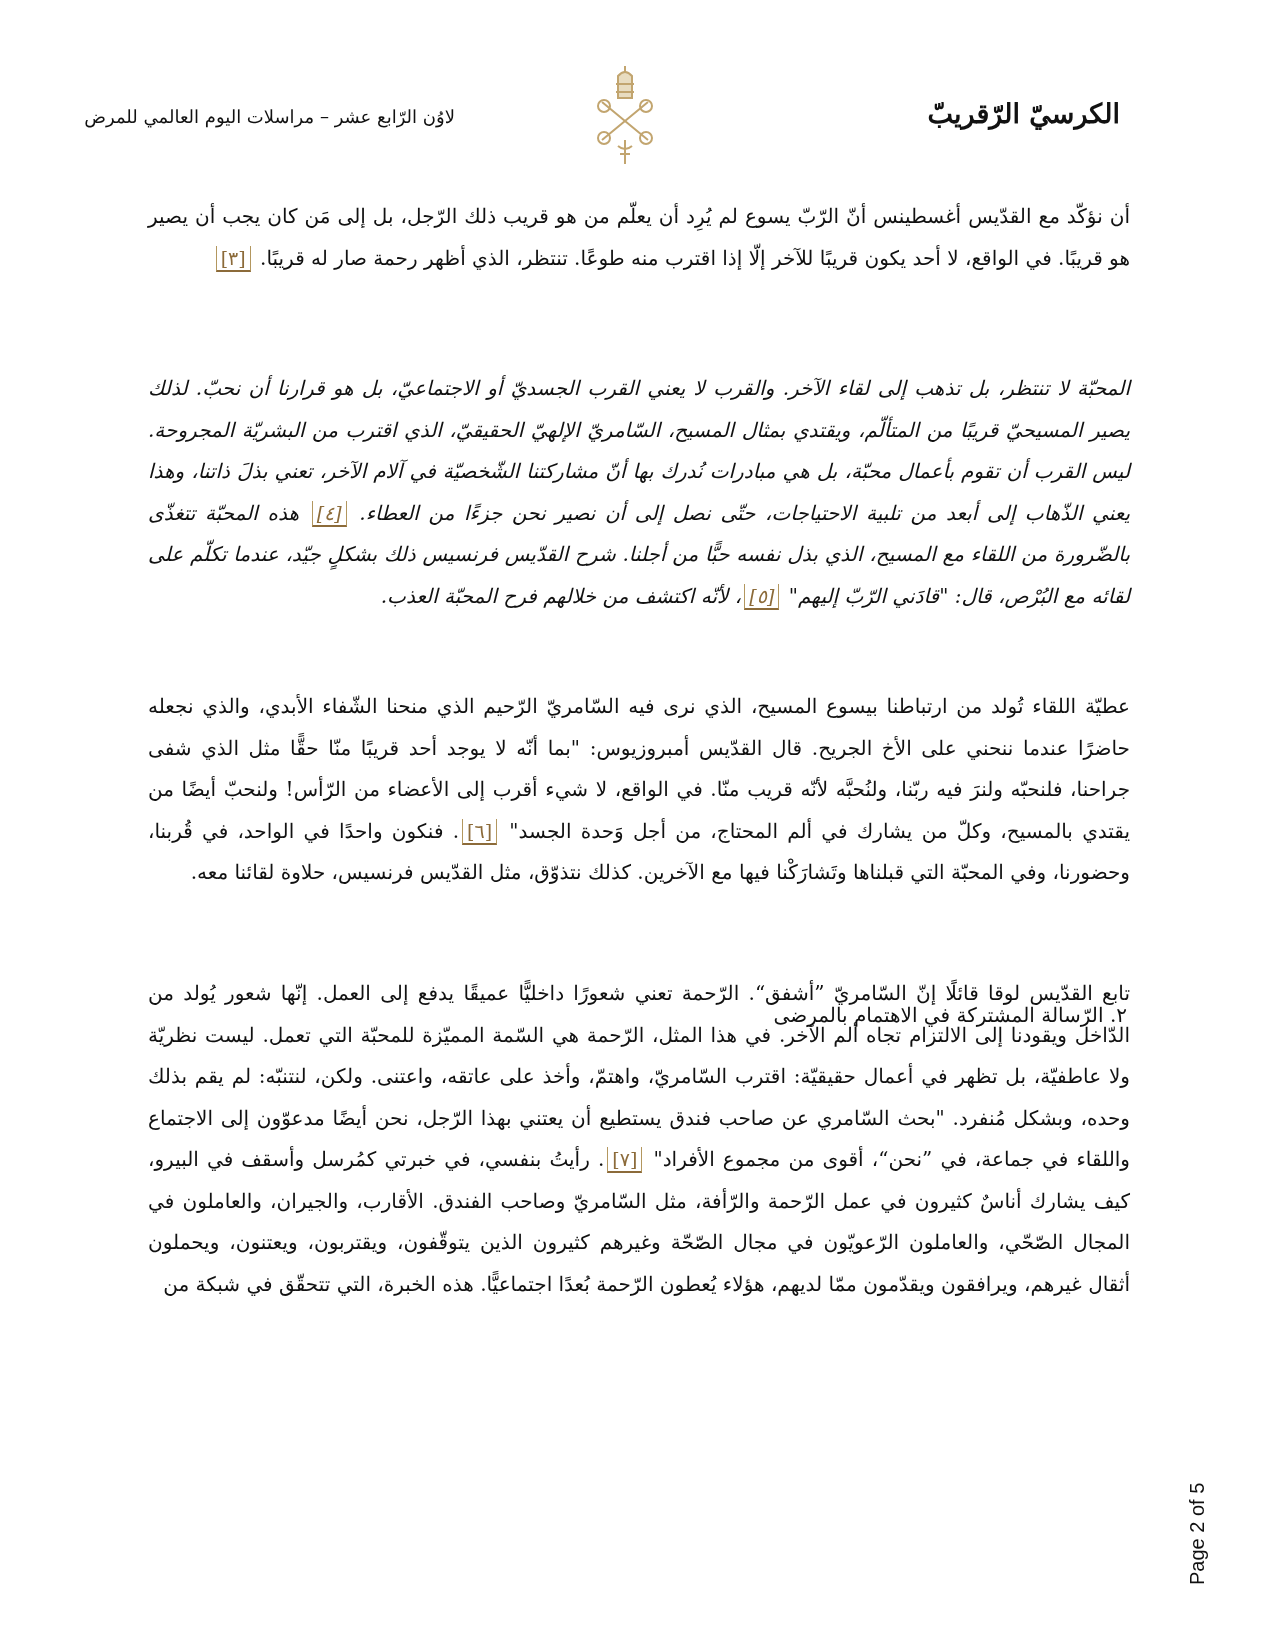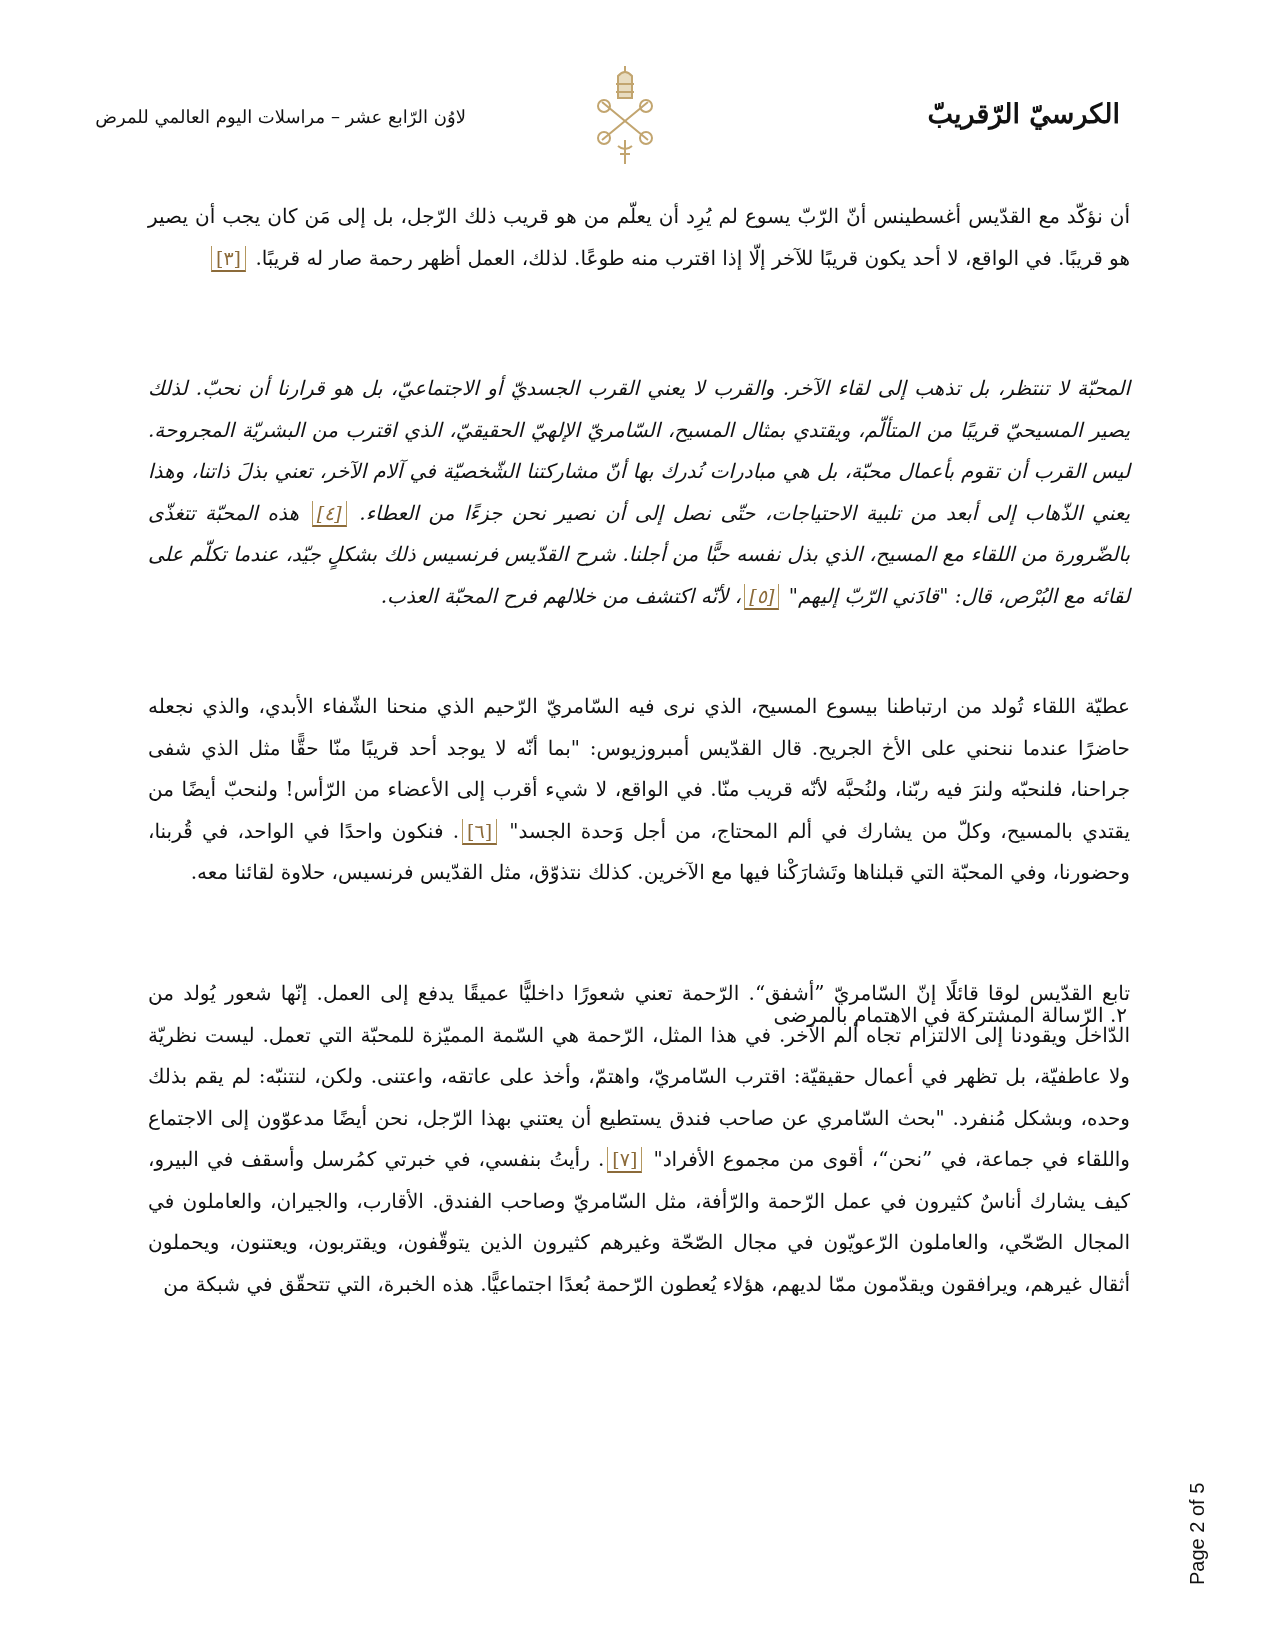--- a/index.html
+++ b/index.html
@@ -1,19 +1,19 @@
 <!DOCTYPE html>
 <html><head>
 <meta charset="utf-8">
 <style>
   html, body { margin:0; padding:0; background:#ffffff; }
   body { width:1275px; height:1650px; position:relative; overflow:hidden;
          font-family:"DejaVu Serif", "Liberation Serif", serif; color:#111; }
   .header-right { position:absolute; top:98px; right:155px; font-size:27px; font-weight:bold; direction:rtl; white-space:nowrap; }
-  .header-left { position:absolute; top:106px; left:96px; width:370px; font-size:18px; direction:rtl; text-align:left; white-space:nowrap; }
+  .header-left { position:absolute; top:106px; left:85px; width:370px; font-size:18px; direction:rtl; text-align:left; white-space:nowrap; }
   .crest { position:absolute; top:62px; left:590px; width:70px; height:108px; }
   .body-block { position:absolute; left:148px; width:982px; direction:rtl; text-align:justify; font-size:20px; line-height:41.5px; }
   .body-block p { margin:0; text-align-last:right; }
   .fn { display:inline-block; color:#8c6b3a; border:1.5px solid #b3975f; border-top:none; padding:0 4px; line-height:24px; margin:0 3px; border-bottom:2px solid #8c6b3a; font-size:19px; }
   .section-heading { position:absolute; top:1003px; right:148px; direction:rtl; font-size:20px; font-weight:normal; white-space:nowrap; }
   .page-num { position:absolute; left:1186px; top:1585px; transform:rotate(-90deg); transform-origin:left top;
               font-family:"Liberation Sans","DejaVu Sans",sans-serif; font-size:20px; color:#111; white-space:nowrap; }
 </style>
 </head>
 <body>
@@ -33,21 +33,21 @@
         <circle cx="56" cy="76" r="6"></circle>
         <path d="M35 78 L35 102 M30 92 L40 92"></path>
         <path d="M28 84 Q35 90 42 84"></path>
       </g>
     </svg>
   </div>
   <div class="header-left">لاوُن الرّابع عشر – مراسلات اليوم العالمي للمرض</div>
 </div>
 
 <div class="body-block" style="top:196px;">
-  <p><span>أن نؤكّد مع القدّيس أغسطينس أنّ الرّبّ يسوع لم يُرِد أن يعلّم من هو قريب ذلك الرّجل، بل إلى مَن كان يجب أن يصير هو قريبًا. في الواقع، لا أحد يكون قريبًا للآخر إلّا إذا اقترب منه طوعًا. لذلك، العمل أظهر رحمة صار له قريبًا.</span> <span class="fn">[٣]</span></p>
+  <p><span>أن نؤكّد مع القدّيس أغسطينس أنّ الرّبّ يسوع لم يُرِد أن يعلّم من هو قريب ذلك الرّجل، بل إلى مَن كان يجب أن يصير هو قريبًا. في الواقع، لا أحد يكون قريبًا للآخر إلّا إذا اقترب منه طوعًا. تنتظر، الذي أظهر رحمة صار له قريبًا.</span> <span class="fn">[٣]</span></p>
 </div>
 
 <div class="body-block" style="top:368px;font-style:italic;">
   <p><span>المحبّة لا تنتظر، بل تذهب إلى لقاء الآخر. والقرب لا يعني القرب الجسديّ أو الاجتماعيّ، بل هو قرارنا أن نحبّ. لذلك يصير المسيحيّ قريبًا من المتألّم، ويقتدي بمثال المسيح، السّامريّ الإلهيّ الحقيقيّ، الذي اقترب من البشريّة المجروحة. ليس القرب أن تقوم بأعمال محبّة، بل هي مبادرات نُدرك بها أنّ مشاركتنا الشّخصيّة في آلام الآخر، تعني بذلَ ذاتنا، وهذا يعني الذّهاب إلى أبعد من تلبية الاحتياجات، حتّى نصل إلى أن نصير نحن جزءًا من العطاء.</span> <span class="fn">[٤]</span> <span>هذه المحبّة تتغذّى بالضّرورة من اللقاء مع المسيح، الذي بذل نفسه حبًّا من أجلنا. شرح القدّيس فرنسيس ذلك بشكلٍ جيّد، عندما تكلّم على لقائه مع البُرْص، قال: "قادَني الرّبّ إليهم"</span> <span class="fn">[٥]</span><span>، لأنّه اكتشف من خلالهم فرح المحبّة العذب.</span></p>
 </div>
 
 <div class="body-block" style="top:686px;">
   <p><span>عطيّة اللقاء تُولد من ارتباطنا بيسوع المسيح، الذي نرى فيه السّامريّ الرّحيم الذي منحنا الشّفاء الأبدي، والذي نجعله حاضرًا عندما ننحني على الأخ الجريح. قال القدّيس أمبروزيوس: "بما أنّه لا يوجد أحد قريبًا منّا حقًّا مثل الذي شفى جراحنا، فلنحبّه ولنرَ فيه ربّنا، ولنُحبَّه لأنّه قريب منّا. في الواقع، لا شيء أقرب إلى الأعضاء من الرّأس! ولنحبّ أيضًا من يقتدي بالمسيح، وكلّ من يشارك في ألم المحتاج، من أجل وَحدة الجسد"</span> <span class="fn">[٦]</span><span>. فنكون واحدًا في الواحد، في قُربنا، وحضورنا، وفي المحبّة التي قبلناها وتَشارَكْنا فيها مع الآخرين. كذلك نتذوّق، مثل القدّيس فرنسيس، حلاوة لقائنا معه.</span></p>
 </div>
 

